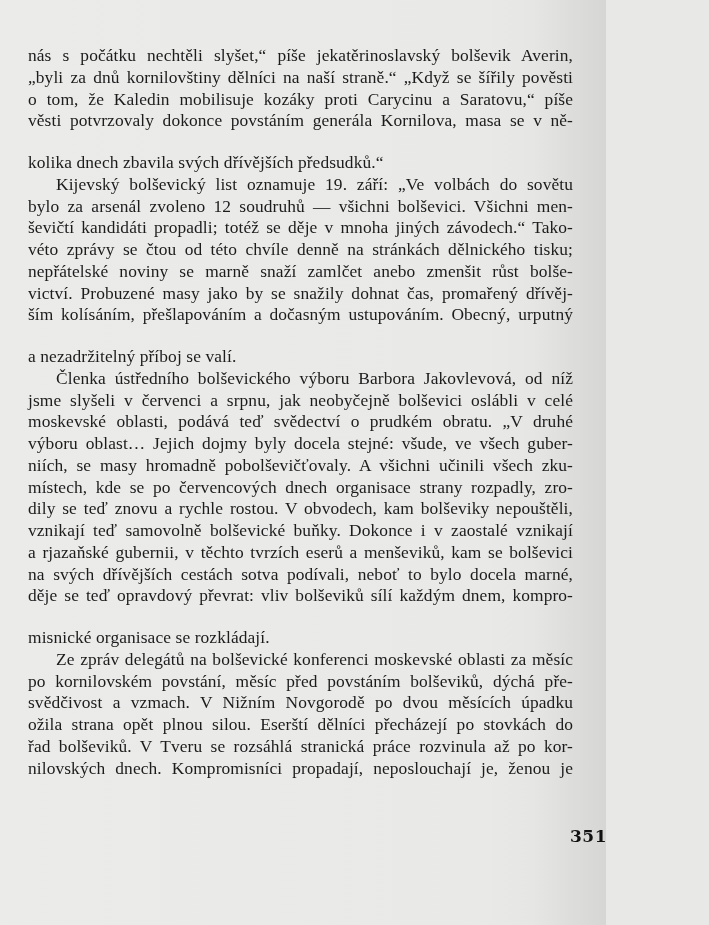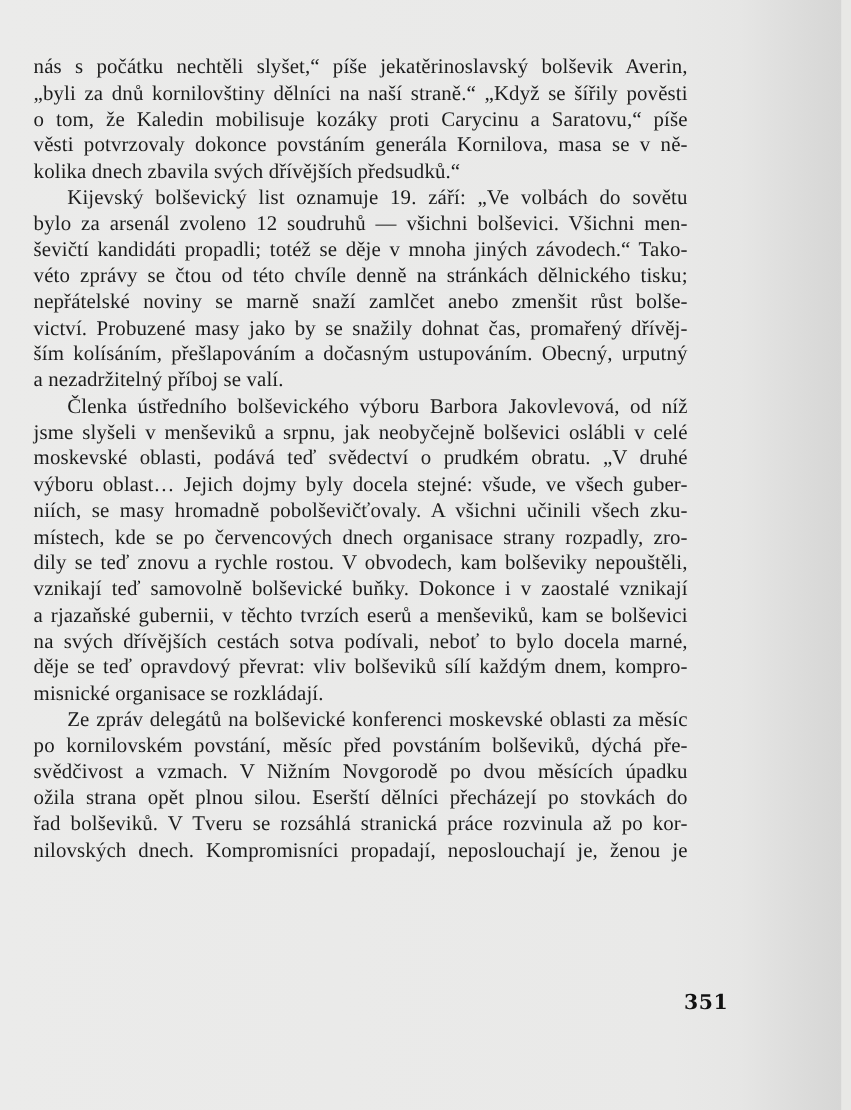--- a/index.html
+++ b/index.html
@@ -4,35 +4,35 @@
 <style>
   html, body { margin: 0; padding: 0; }
   body {
     width: 709px; height: 925px; overflow: hidden;
     background: #e8e8e6;
     position: relative;
     font-family: "Liberation Serif", "DejaVu Serif", serif;
     color: #1c1c1c;
   }
   .page {
-    position: absolute; left: 0; top: 0; width: 701px; height: 925px;
+    position: absolute; left: 0; top: 0; width: 606px; height: 925px;
     background: linear-gradient(90deg, #ebebea 0%, #e9e9e8 80%, #e6e6e5 88%, #dcdcdb 95%, #d6d6d5 100%);
   }
   .text {
     position: absolute; left: 28px; top: 45px; width: 545px;
   }
   .line {
     height: 21.75px; line-height: 21.75px;
     font-size: 17.4px;
     white-space: nowrap;
     text-align: justify;
     text-align-last: justify;
     letter-spacing: 0.1px;
   }
-  .line.last { text-align-last: left; }
+  .line.last { text-align-last: left; margin-top: 20px; }
   .line.indent { padding-left: 28px; }
   .folio {
     position: absolute; left: 570px; top: 826px;
     font-family: "DejaVu Serif", serif; font-weight: bold;
     font-size: 17px; color: #111;
     letter-spacing: 0.5px;
   }
 </style>
 </head>
 <body>
@@ -51,21 +51,21 @@
         <div class="line">bylo za arsenál zvoleno 12 soudruhů — všichni bolševici. Všichni men-</div>
         <div class="line">ševičtí kandidáti propadli; totéž se děje v mnoha jiných závodech.“ Tako-</div>
         <div class="line">véto zprávy se čtou od této chvíle denně na stránkách dělnického tisku;</div>
         <div class="line">nepřátelské noviny se marně snaží zamlčet anebo zmenšit růst bolše-</div>
         <div class="line">victví. Probuzené masy jako by se snažily dohnat čas, promařený dřívěj-</div>
         <div class="line">ším kolísáním, přešlapováním a dočasným ustupováním. Obecný, urputný</div>
         <div class="line last">a nezadržitelný příboj se valí.</div>
       </div>
       <div>
         <div class="line indent">Členka ústředního bolševického výboru Barbora Jakovlevová, od níž</div>
-        <div class="line">jsme slyšeli v menševiků a srpnu, jak neobyčejně bolševici oslábli v celé</div>
+        <div class="line">jsme slyšeli v červenci a srpnu, jak neobyčejně bolševici oslábli v celé</div>
         <div class="line">moskevské oblasti, podává teď svědectví o prudkém obratu. „V druhé</div>
         <div class="line">výboru oblast… Jejich dojmy byly docela stejné: všude, ve všech guber-</div>
         <div class="line">niích, se masy hromadně pobolševičťovaly. A všichni učinili všech zku-</div>
         <div class="line">místech, kde se po červencových dnech organisace strany rozpadly, zro-</div>
         <div class="line">dily se teď znovu a rychle rostou. V obvodech, kam bolševiky nepouštěli,</div>
         <div class="line">vznikají teď samovolně bolševické buňky. Dokonce i v zaostalé vznikají</div>
         <div class="line">a rjazaňské gubernii, v těchto tvrzích eserů a menševiků, kam se bolševici</div>
         <div class="line">na svých dřívějších cestách sotva podívali, neboť to bylo docela marné,</div>
         <div class="line">děje se teď opravdový převrat: vliv bolševiků sílí každým dnem, kompro-</div>
         <div class="line last">misnické organisace se rozkládají.</div>

